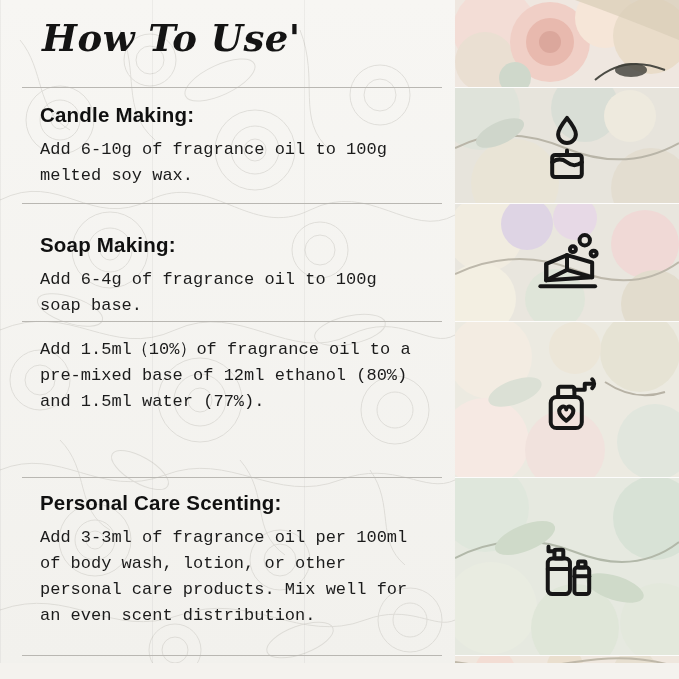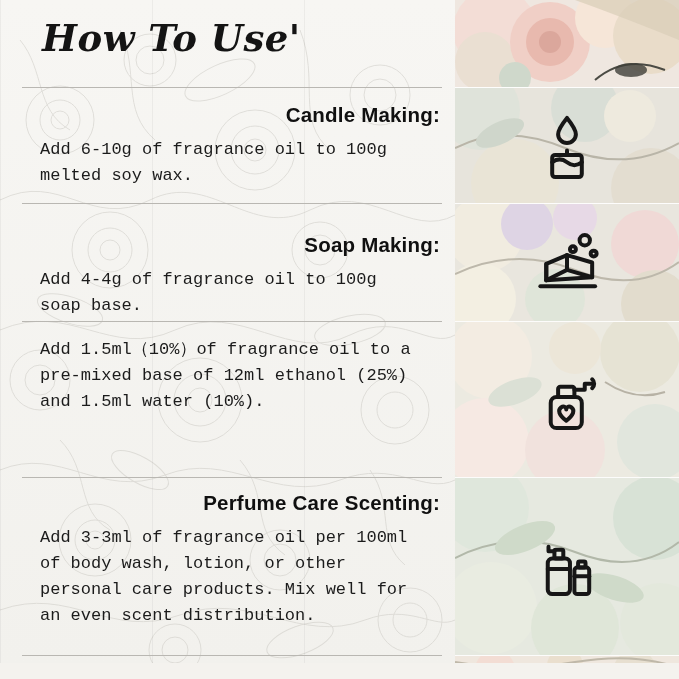--- a/index.html
+++ b/index.html
@@ -83,21 +83,20 @@
     left: 40px;
     width: 400px;
   }
   .section-heading {
     font-family: "Liberation Sans", sans-serif;
     font-weight: 700;
     font-size: 20.5px;
     letter-spacing: 0.2px;
     color: #101010;
     margin: 0 0 10px 0;
-    text-align: right;
   }
   .section-body {
     font-family: Liberation Mono, monospace;
     font-weight: 400;
     font-size: 17px;
     line-height: 26px;
     color: #1b1b1b;
     margin: 0;
     max-width: 382px;
   }
@@ -215,33 +214,33 @@
 
     <div class="section" style="top:103px;">
       <h2 class="section-heading">Candle Making:</h2>
       <p class="section-body">Add 6-10g of fragrance oil to 100g melted soy wax.</p>
     </div>
 
     <div class="hrule" style="top:203px;"></div>
 
     <div class="section" style="top:233px;">
       <h2 class="section-heading">Soap Making:</h2>
-      <p class="section-body">Add 4-4g of fragrance oil to 100g soap base.</p>
+      <p class="section-body">Add 6-4g of fragrance oil to 100g soap base.</p>
     </div>
 
     <div class="hrule" style="top:321px;"></div>
 
     <div class="section" style="top:337px;">
-      <p class="section-body">Add 1.5ml（10%）of fragrance oil to a pre-mixed base of 12ml ethanol (25%) and 1.5ml water (10%).</p>
+      <p class="section-body">Add 1.5ml（10%）of fragrance oil to a pre-mixed base of 12ml ethanol (80%) and 1.5ml water (77%).</p>
     </div>
 
     <div class="hrule" style="top:477px;"></div>
 
     <div class="section" style="top:491px;">
-      <h2 class="section-heading">Perfume Care Scenting:</h2>
+      <h2 class="section-heading">Personal Care Scenting:</h2>
       <p class="section-body">Add 3-3ml of fragrance oil per 100ml of body wash, lotion, or other personal care products. Mix well for an even scent distribution.</p>
     </div>
 
     <div class="hrule" style="top:655px;"></div>
   </div>
 
   <div id="rightcol">
 
     <div class="photo-band" style="top:0; height:87px;">
       <svg class="inner" viewBox="0 0 224 87" preserveAspectRatio="xMidYMid slice" aria-hidden="true">

